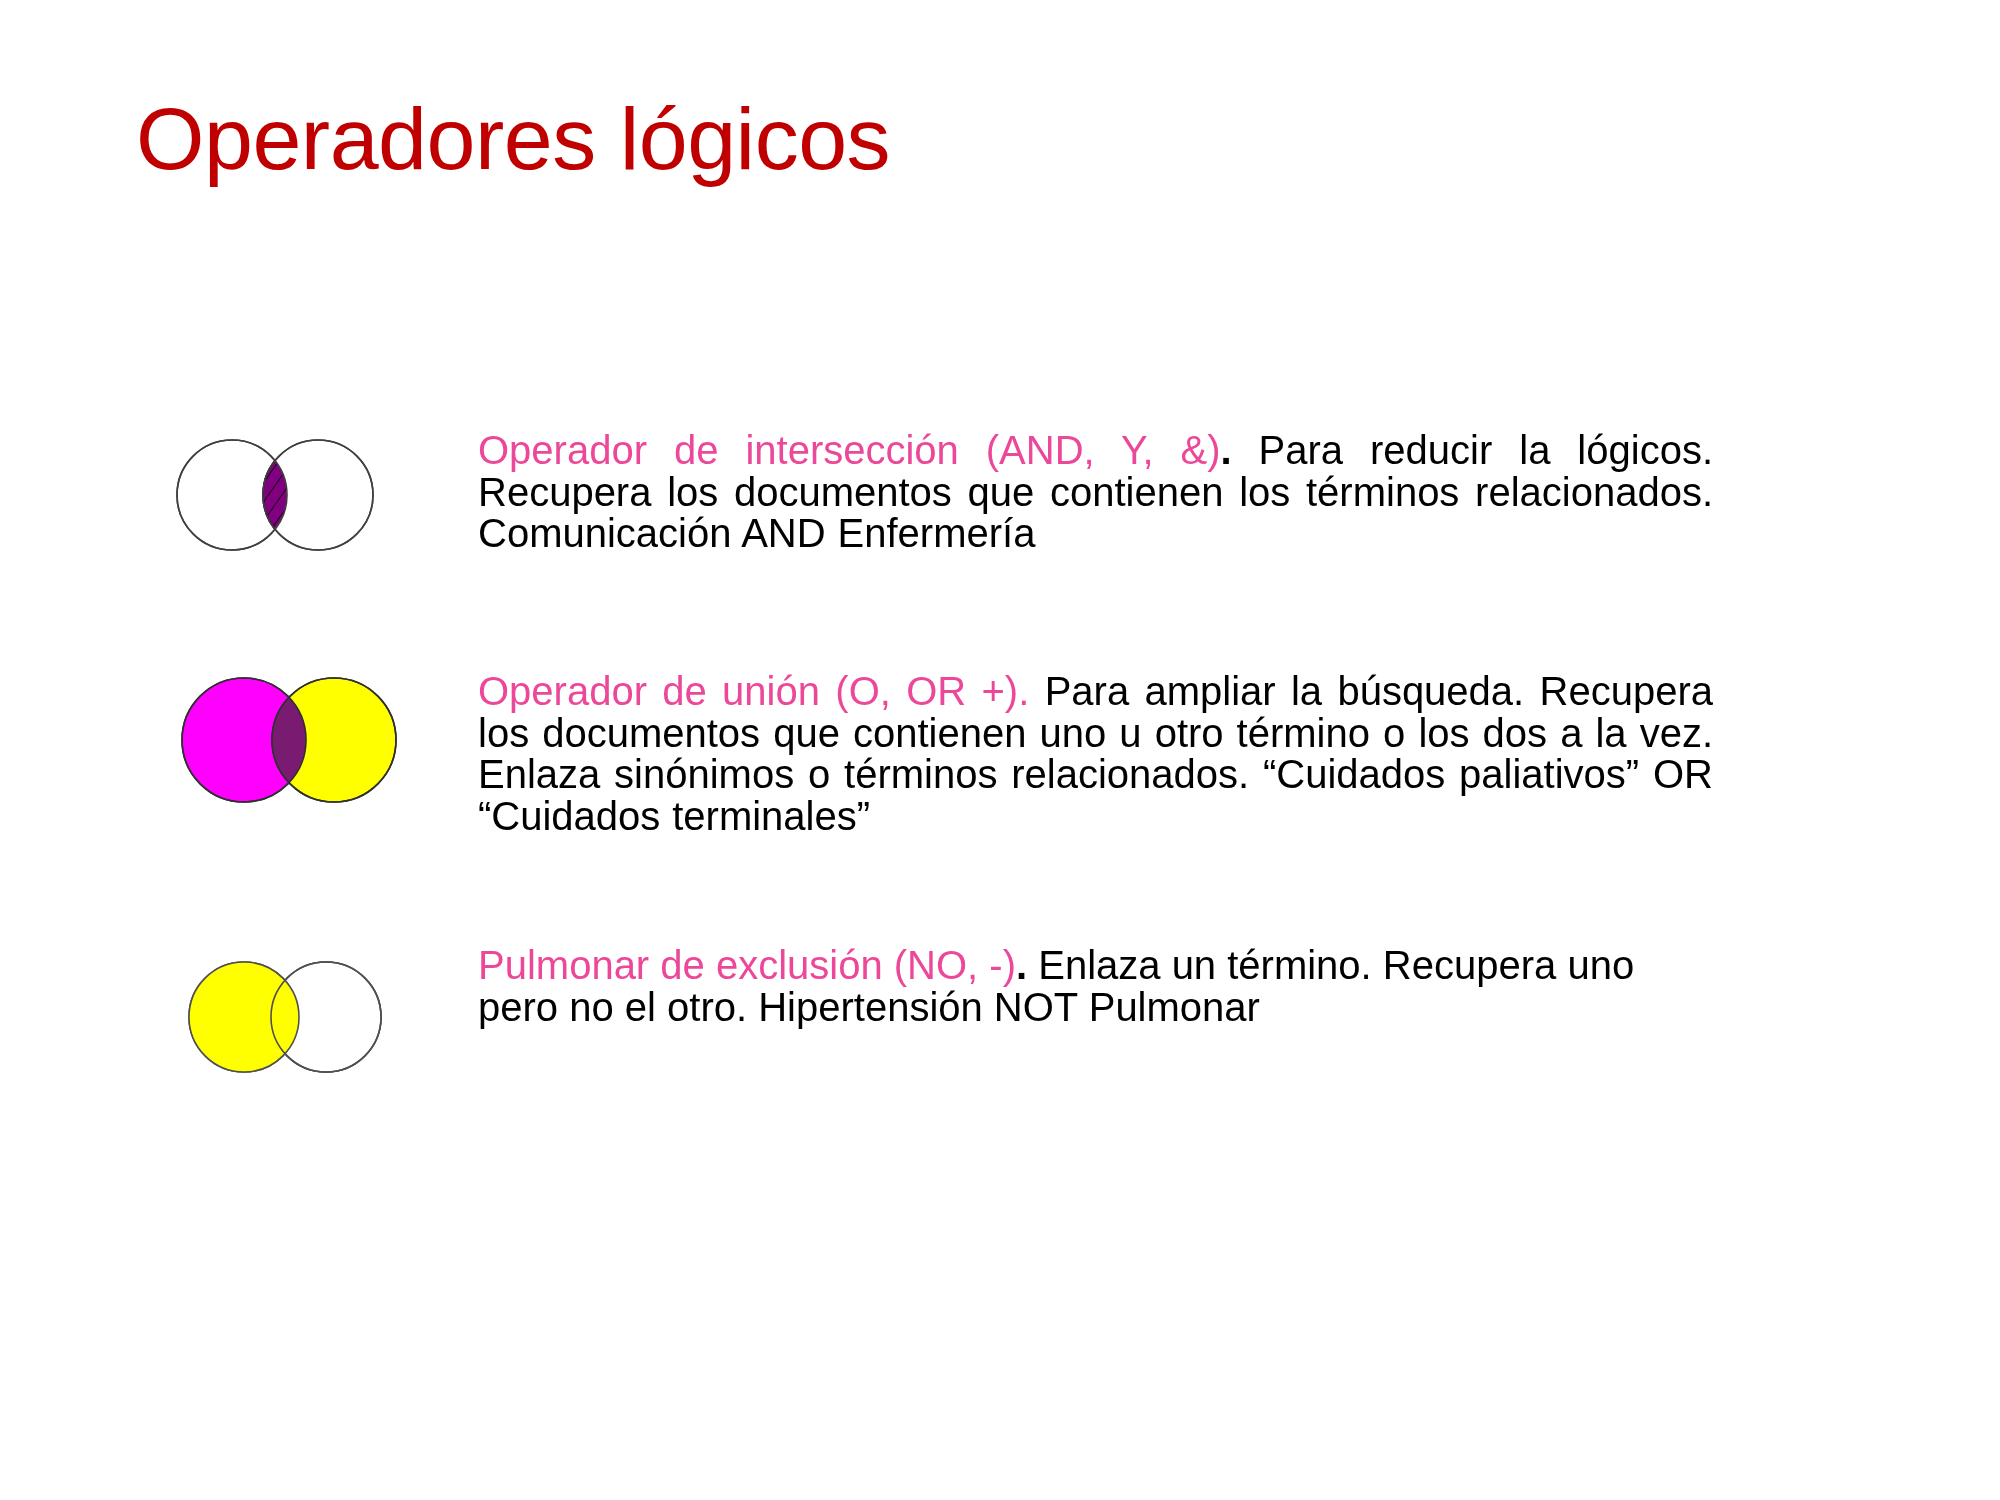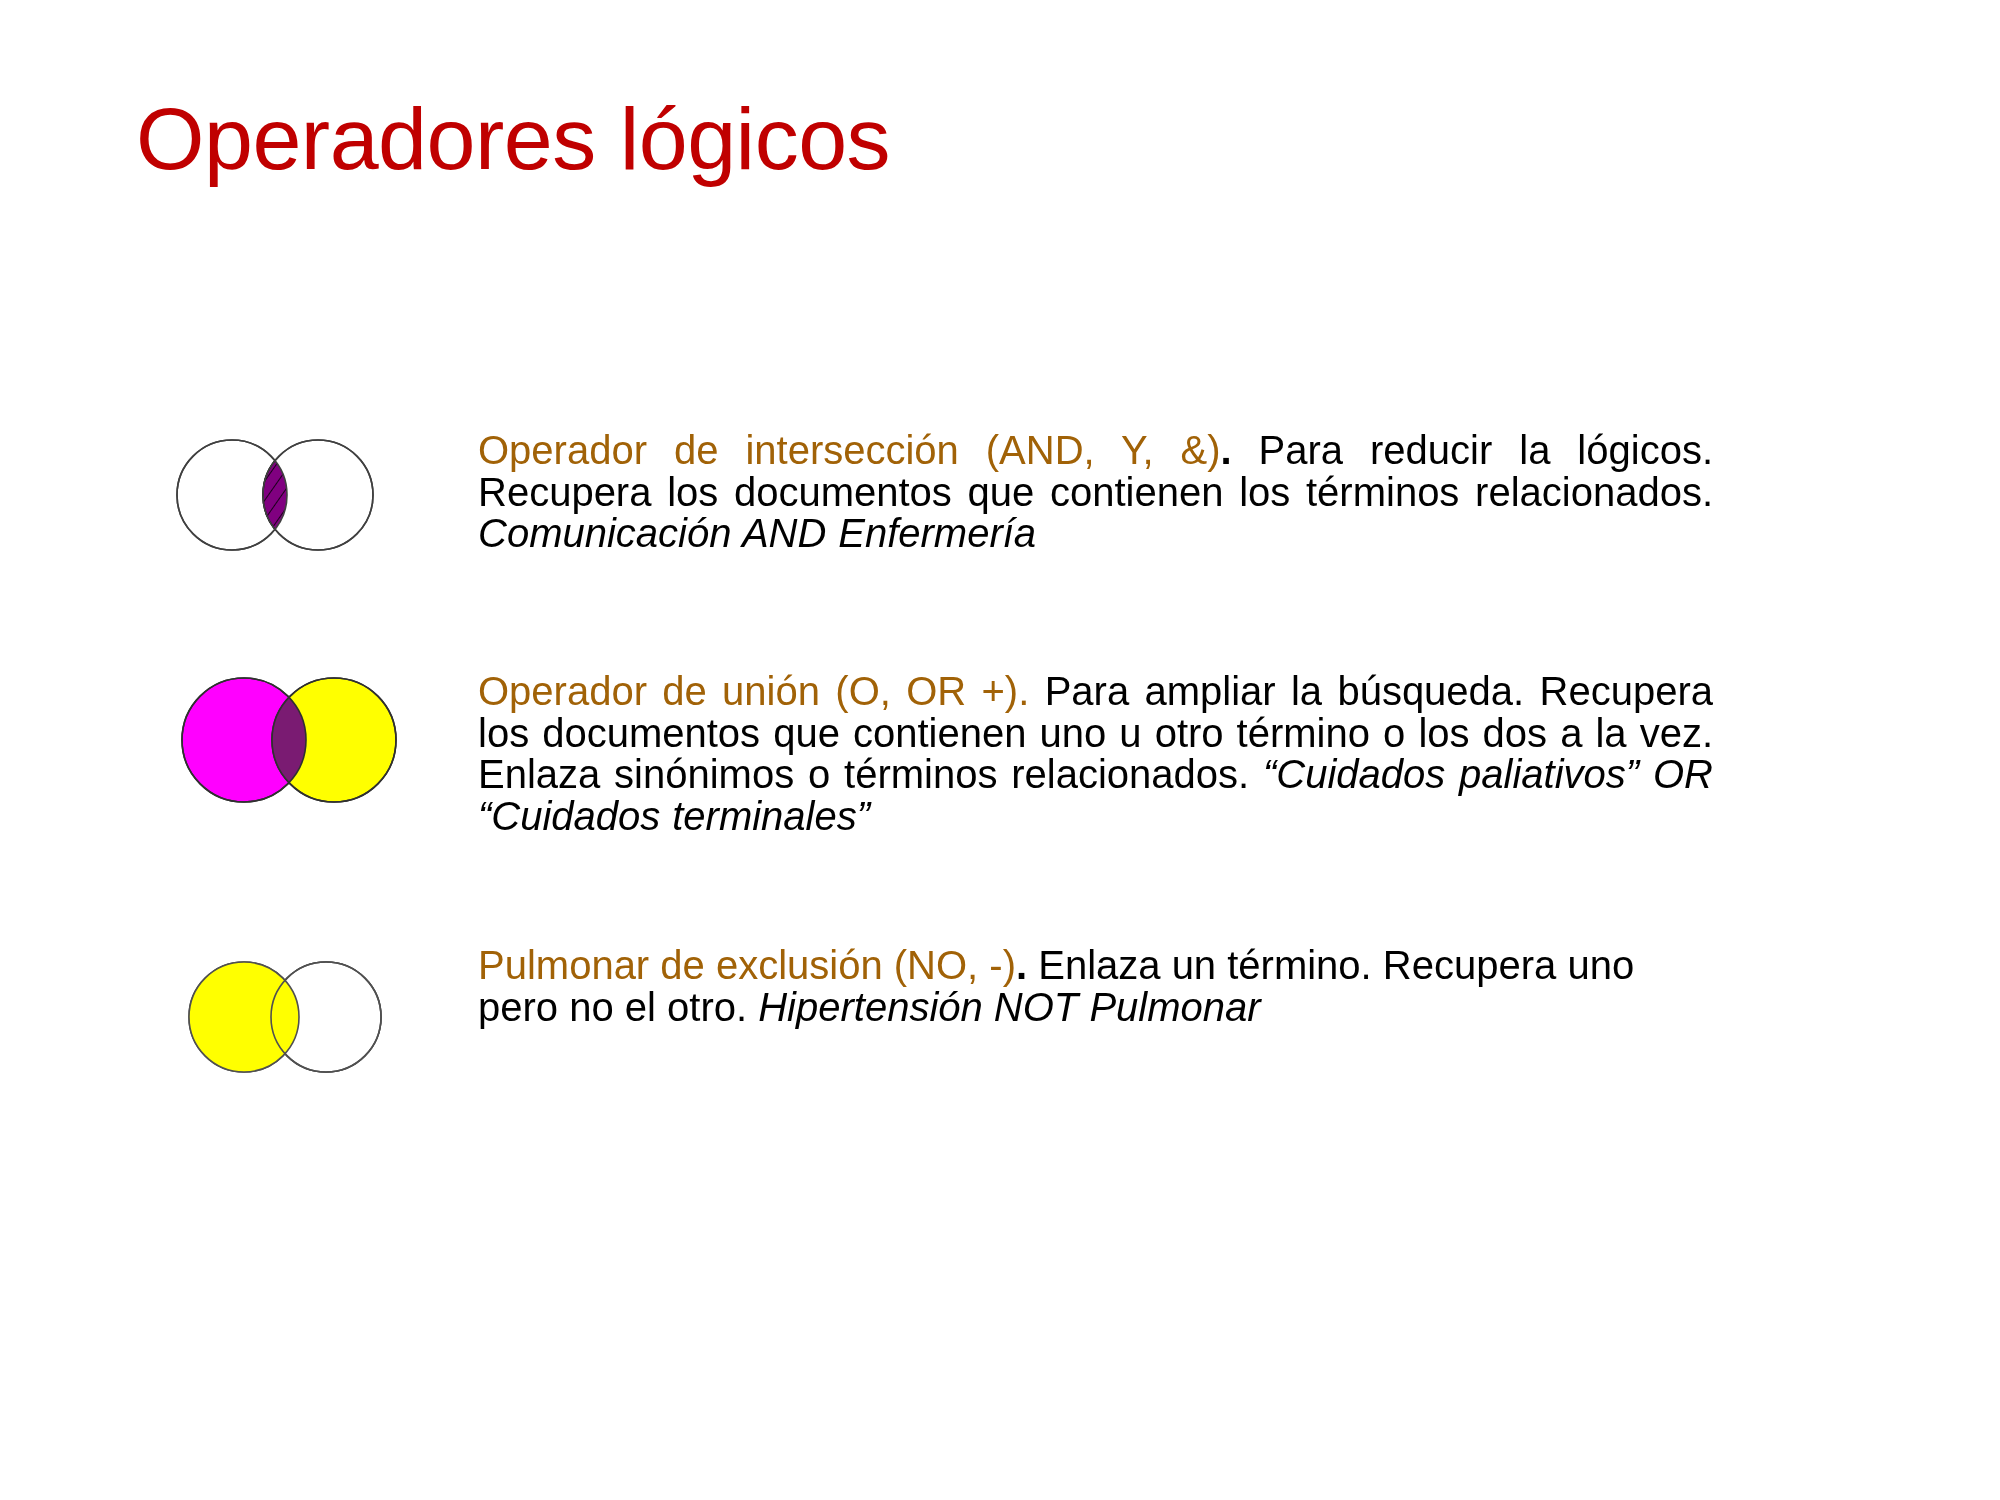--- a/index.html
+++ b/index.html
@@ -61,31 +61,30 @@
   }
   .para-1 { top: 0px; }
   .para-2 { top: 16px; }
   .para-3 { top: 0px; text-align: left; }
 
   .para p {
     margin: 0;
   }
 
   .lead {
-    color: #a16207;
+    color: #ec4899;
   }
   .dot-bold {
     color: #000000;
     font-weight: bold;
   }
   .dot-red {
     color: #ff0000;
   }
   .ital {
-    font-style: italic;
   }
 
   
   .para-1, .para-2 {
     word-spacing: 0.02em;
   }
 
   svg { display: block; }
 </style>
 </head>

